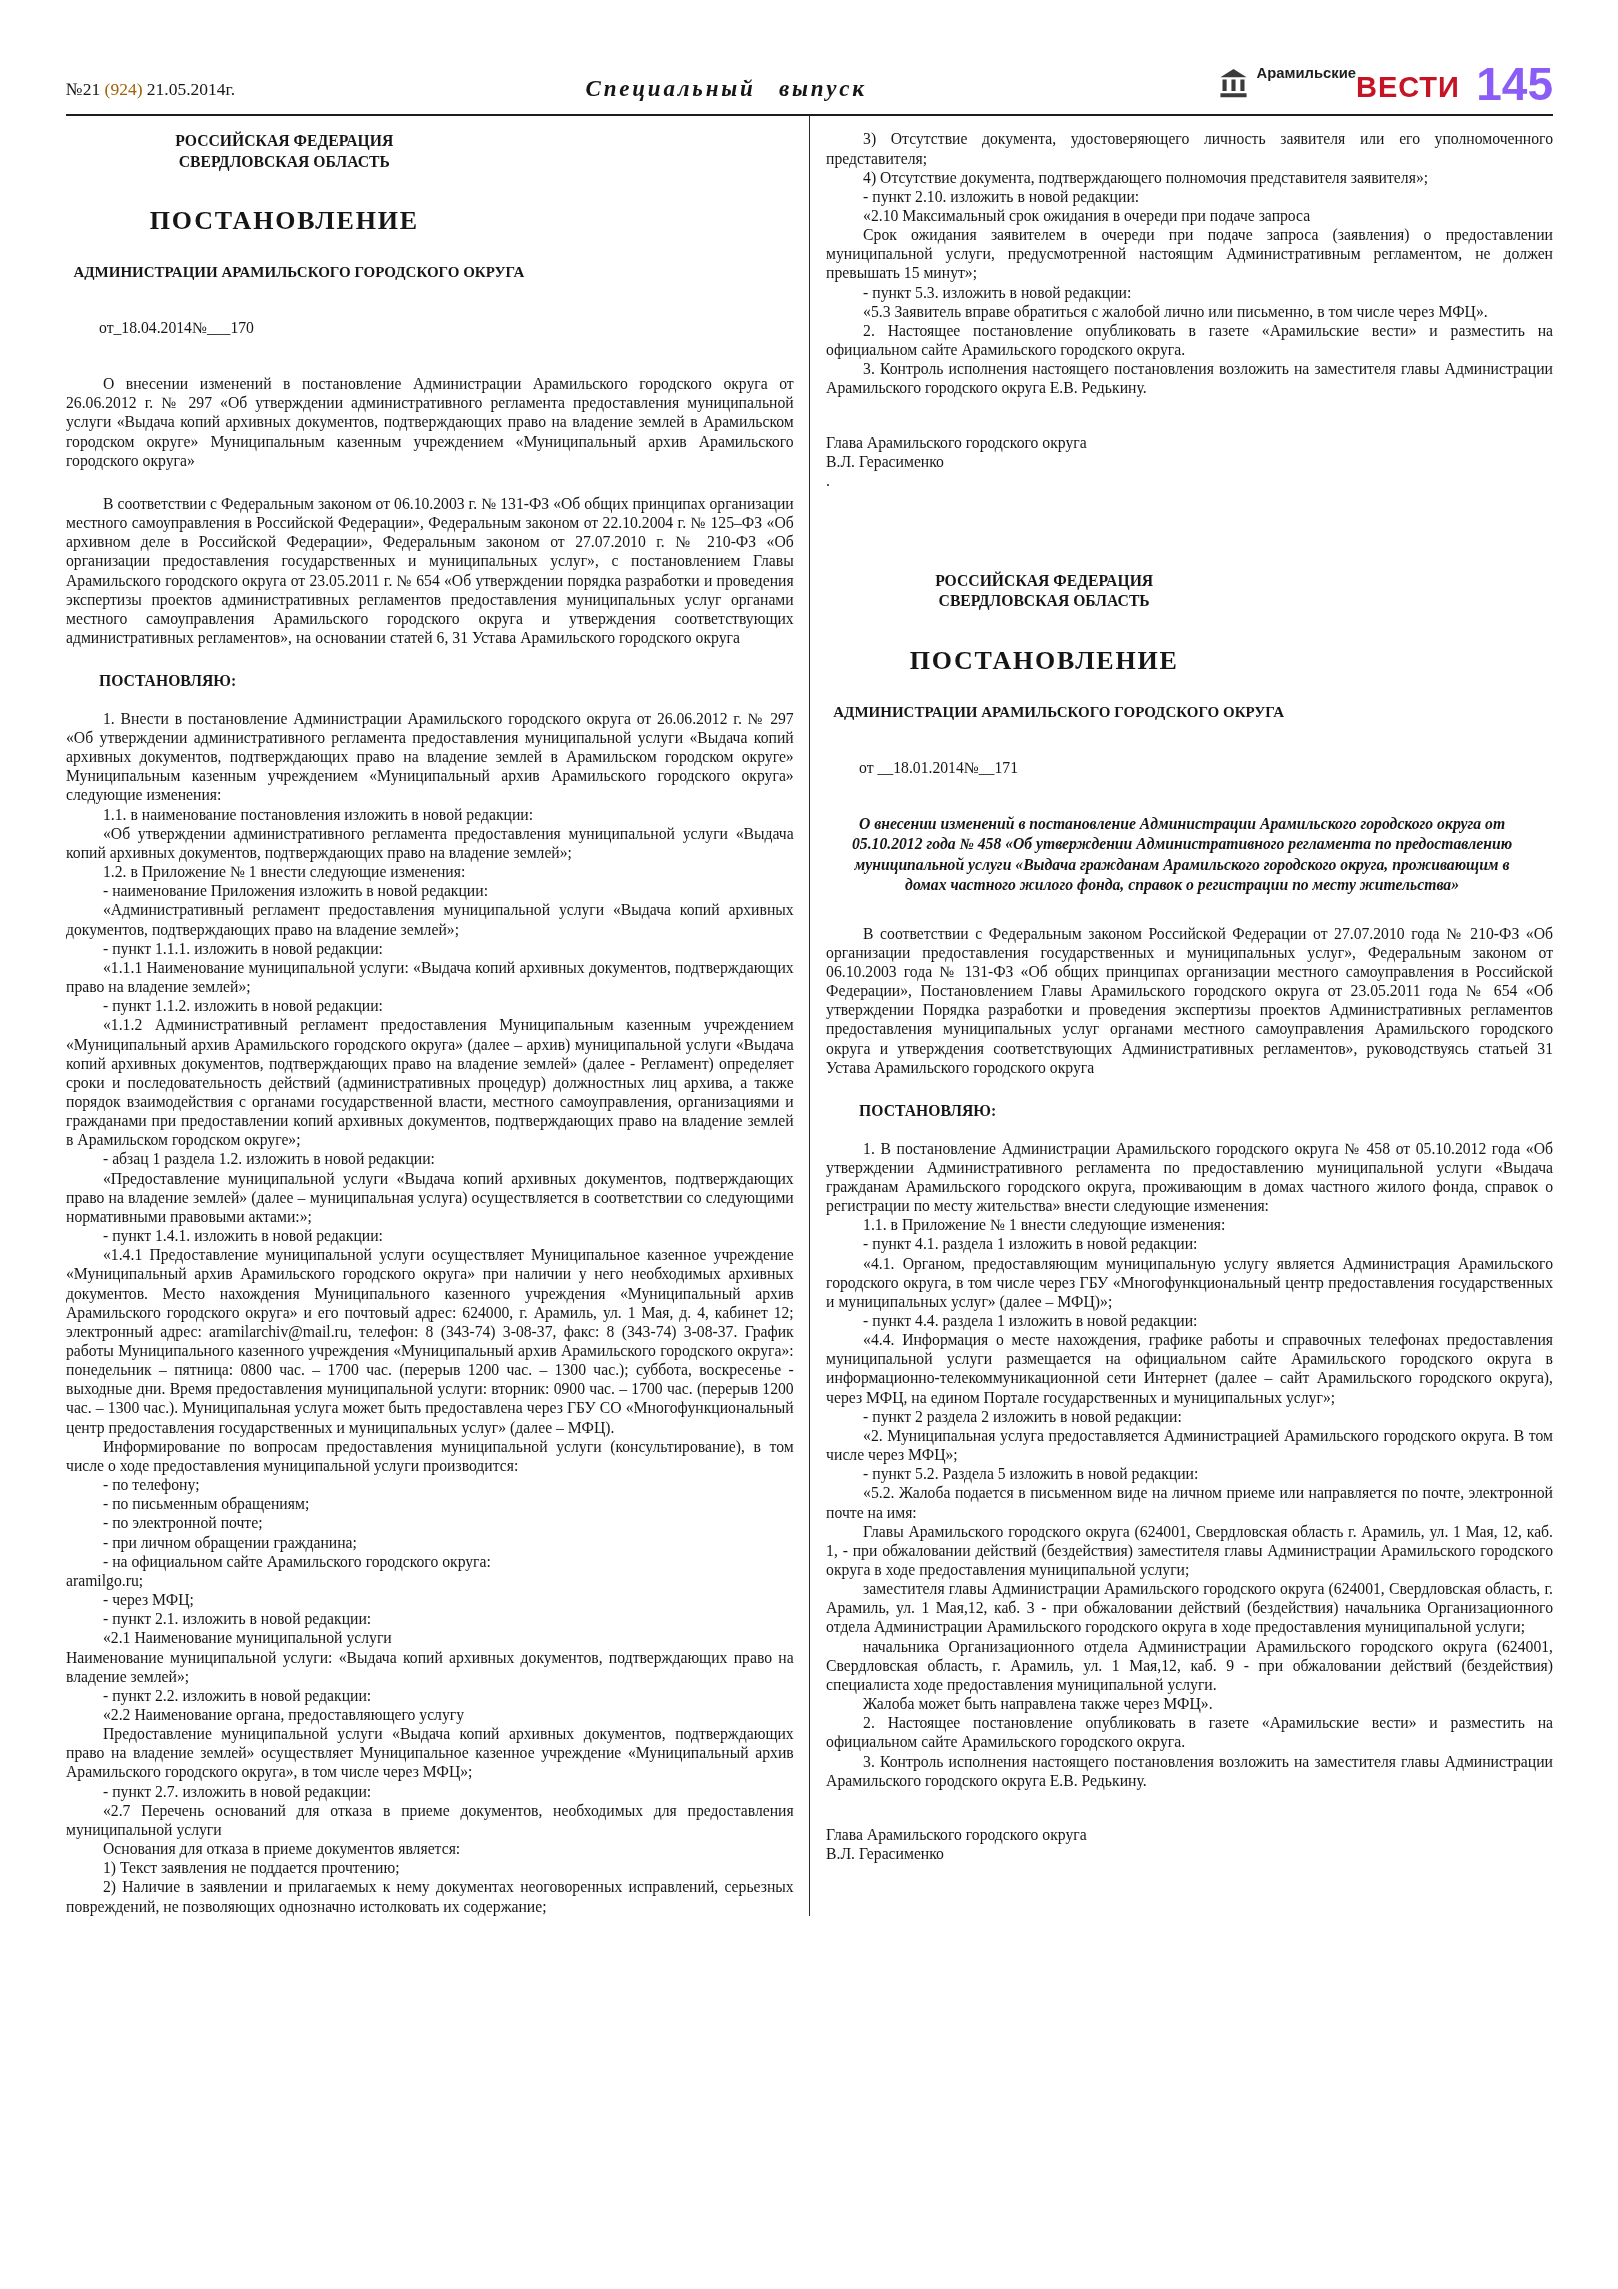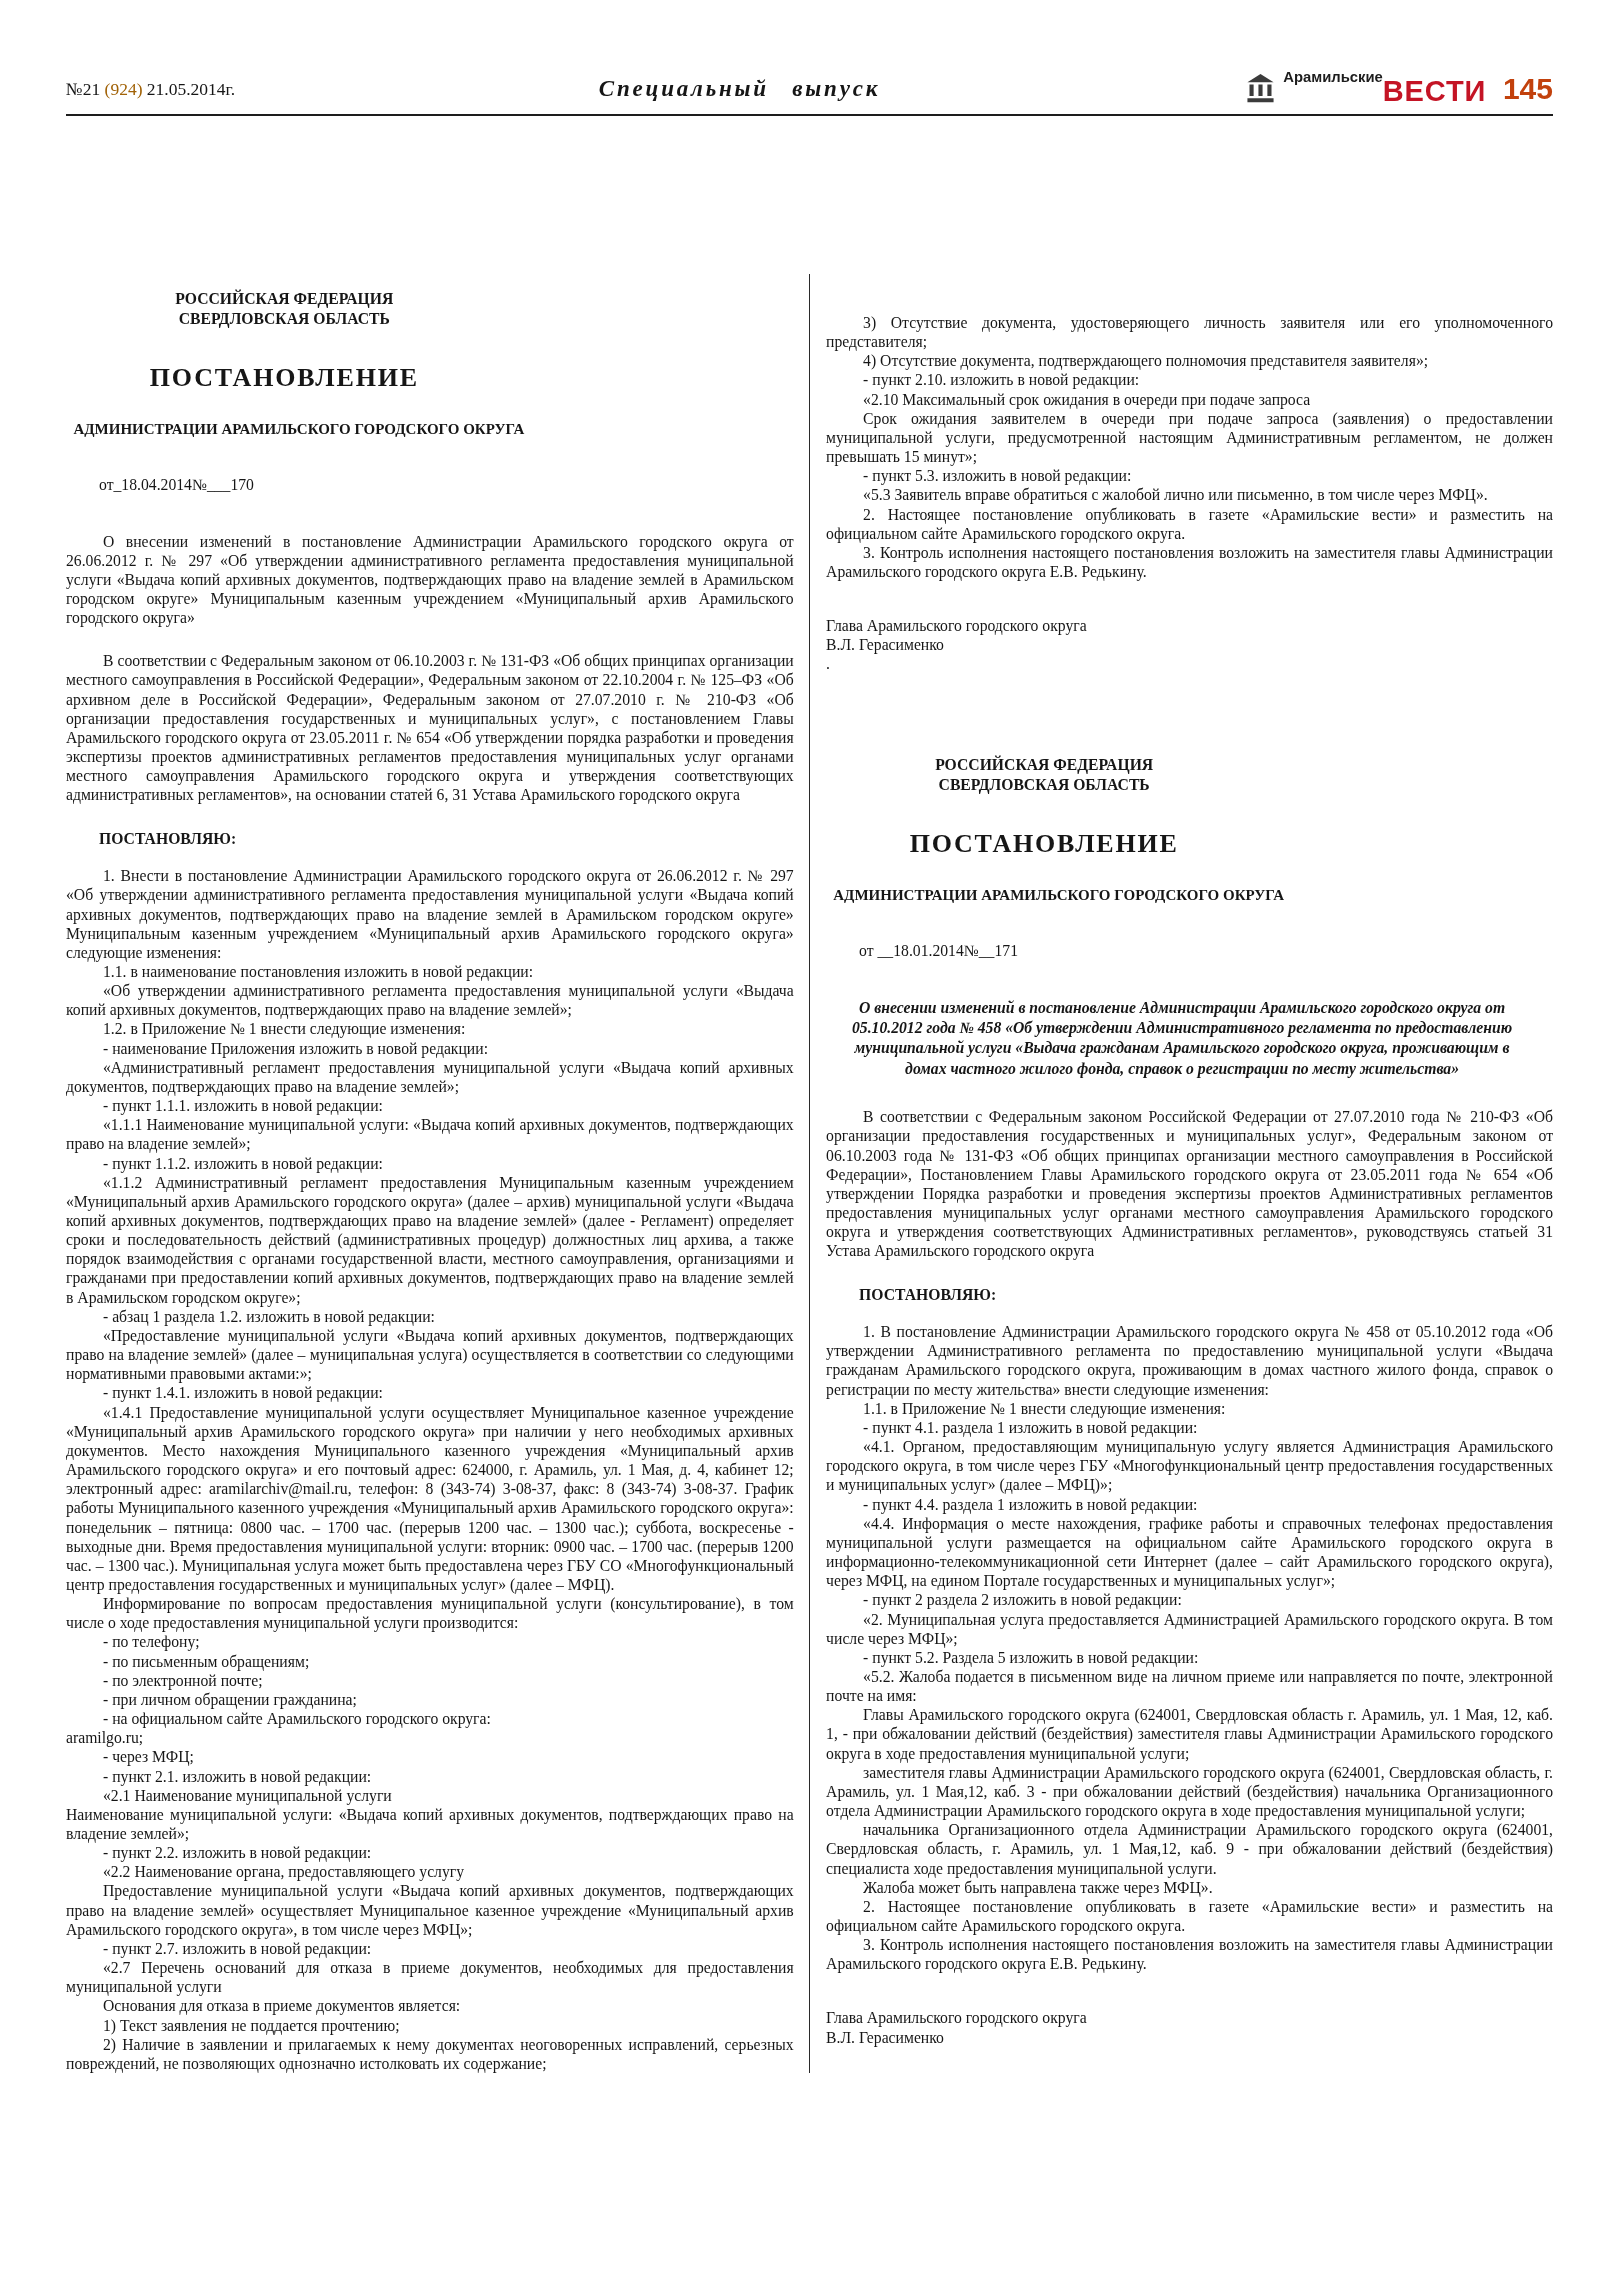--- a/index.html
+++ b/index.html
@@ -32,27 +32,27 @@
     padding-bottom: 5.5px;
   }
   .head-right { display: flex; align-items: center; gap: 16.6px; }
   .logo { display: flex; align-items: center; gap: 6.5px; }
   .logo-icon svg { width: 33px; height: 33px; display: block; }
   .logo-text { display: flex; flex-direction: row; line-height: 1.02; font-family: "Liberation Sans", sans-serif; }
   .logo-top { font-size: 14.8px; font-weight: bold; color: #1d1d1d; }
   .logo-bottom { font-size: 29px; font-weight: bold; letter-spacing: 0.9px; margin-top: 7px; }
   .page-number {
     font-family: "Liberation Sans", sans-serif;
-    font-size: 30px;
+    font-size: 46px;
     font-weight: bold;
     line-height: 1;
-    color: #c2410c;
+    color: #8b5cf6;
   }
   
-  .columns { display: flex; align-items: center; min-height: 2114px; }
+  .columns { display: flex; align-items: flex-start; min-height: 2114px; }
   .col {
     width: 50%;
     box-sizing: border-box;
     font-size: 15.7px;
     line-height: 1.22;
     padding-top: 13px;
     text-align: justify;
   }
   .col-left  { padding-right: 14.8px; border-right: 1.4px solid #2a2a2a; }
   .col-right { padding-left: 16.6px; }

